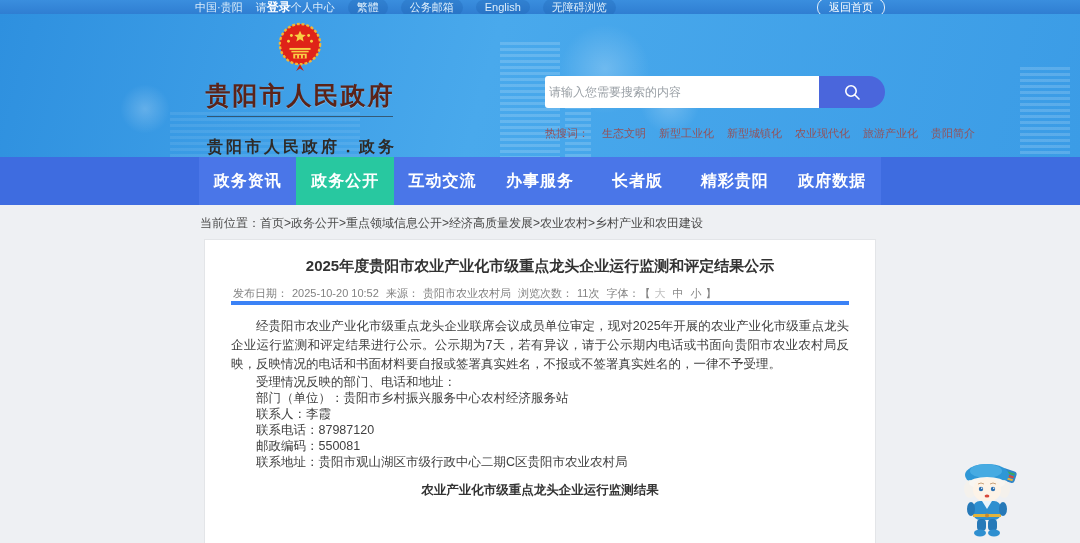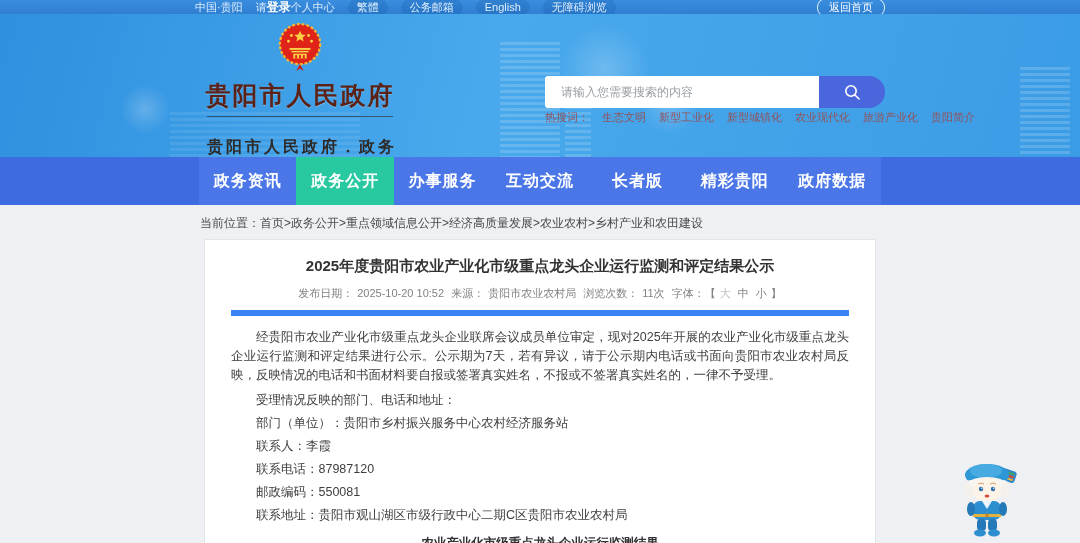--- a/index.html
+++ b/index.html
@@ -52,30 +52,30 @@
     text-shadow:0 1px 0 rgba(255,255,255,.25);
   }
   .logo-sub {
     margin:4px 12px 0; padding-top:20px; border-top:1px solid rgba(40,30,25,.55);
     font-size:16px; font-weight:bold; color:#2e2a27; letter-spacing:3px; white-space:nowrap;
   }
   .logo-url { margin-top:3px; font-size:12px; color:#262c31; letter-spacing:1px; }
   .search-area { position:absolute; right:0; top:62px; width:340px; }
   .search-box { display:flex; height:32px; }
   .search-input {
-    flex:1; border:none; outline:none; padding:0 16px;
+    flex:1; border:none; outline:none; padding:0 4px;
     font-size:12px; color:#333; border-radius:3px 0 0 3px;
   }
   .search-input::placeholder { color:#9aa0a6; }
   .search-btn {
     width:66px; border:none; background:#4a66dc; cursor:pointer;
     border-radius:0 16px 16px 0; display:flex; align-items:center; justify-content:center;
   }
   .hot-row {
-    margin-top:2px; font-size:11px; color:#93525a;
+    margin-top:18px; font-size:11px; color:#93525a;
     display:flex; gap:13px; white-space:nowrap;
   }
   .hot-term { cursor:pointer; }
   
   .nav { height:48px; background:#3e6ce0; }
   .nav-inner { width:682px; margin:0 auto; height:100%; display:flex; gap:0; }
   .nav-item {
     flex:1; background:#4a76e8; color:#fff; cursor:pointer;
     font-size:16px; font-weight:bold; letter-spacing:1px;
     display:flex; align-items:center; justify-content:center; white-space:nowrap;
@@ -84,31 +84,31 @@
   
   .breadcrumb { width:680px; margin:10px auto 7px; font-size:12px; color:#4a4a4a; }
   .breadcrumb .path { cursor:pointer;margin-top:36px; }
   
   .panel {
     width:672px; margin:0 auto; background:#fff;
     border:1px solid #e3e5e8; padding:16px 26px 20px; min-height:400px;
   }
   .art-title { font-size:15px; font-weight:bold; color:#333; text-align:center; line-height:20px; }
   .meta {
-    margin-top:10px; padding-bottom:9px; border-bottom:6px solid #3b82f6;
-    text-align:center; font-size:11px; color:#828282; white-space:nowrap;
+    margin-top:10px; border-bottom:4px solid #3b82f6;
+    font-size:11px; color:#828282; white-space:nowrap;
   }
   .meta span { margin:0 2px; }
   .font-btn { cursor:pointer; }
   .font-btn.dim { color:#c0c0c0; }
   .para {
     margin-top:12px; font-size:12.5px; color:#404040; line-height:19px;
     text-indent:2em; text-align:justify;
   }
-  .cline { margin-top:7px; font-size:12.5px; color:#404040; line-height:16px; padding-left:2em; }
+  .cline { font-size:12.5px; color:#404040; line-height:16px; padding-left:2em; }
   .tbl-caption { margin-top:12px; text-align:center; font-size:12.5px; font-weight:bold; color:#333; }
   
   .mascot { position:absolute; right:56px; bottom:4px; width:64px; height:80px; cursor:pointer; }
 </style>
 </head>
 <body>
 
 <div class="topbar">
   <div class="topbar-inner">
     <span class="tb-link">中国·贵阳</span>
@@ -173,22 +173,22 @@
         <span class="hot-term">贵阳简介</span>
       </div>
     </div>
   </div>
 </div>
 
 <div class="nav">
   <div class="nav-inner">
     <div class="nav-item">政务资讯</div>
     <div class="nav-item active">政务公开</div>
+    <div class="nav-item">互动交流</div>
     <div class="nav-item">办事服务</div>
-    <div class="nav-item">互动交流</div>
     <div class="nav-item">长者版</div>
     <div class="nav-item">精彩贵阳</div>
     <div class="nav-item">政府数据</div>
   </div>
 </div>
 
 <div class="breadcrumb">
   <span>当前位置：</span><span class="path">首页&gt;政务公开&gt;重点领域信息公开&gt;经济高质量发展&gt;农业农村&gt;乡村产业和农田建设</span>
 </div>
 

